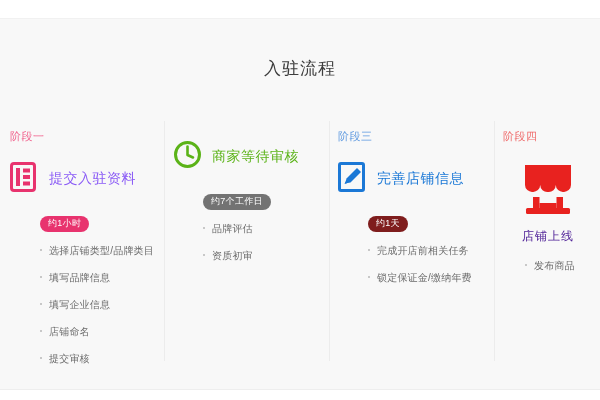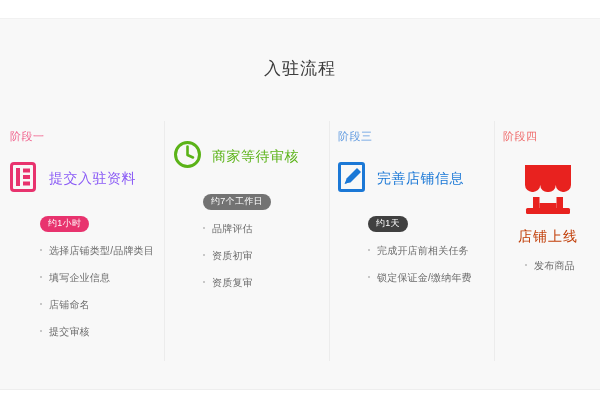--- a/index.html
+++ b/index.html
@@ -99,21 +99,21 @@
     margin: 21px 0 0 30px;
     padding: 2px 8px 3px 8px;
     border-radius: 9px;
     font-size: 9px;
     line-height: 11px;
     color: #ffffff;
     letter-spacing: 0.3px;
   }
   .c1 .badge { background: #e8336e; }
   .c2 .badge { background: #737373; }
-  .c3 .badge { background: #404040; }
+  .c3 .badge { background: #7f1d1d; }
 
   .task-list {
     list-style: none;
     margin: 12px 0 0 0;
     padding: 0 0 0 30px;
   }
   .task-list li {
     position: relative;
     font-size: 10px;
     line-height: 13px;
@@ -139,23 +139,23 @@
     text-align: center;
     width: 90px;
   }
   .shop-icon {
     width: 56px;
     height: 54px;
     margin: 0 auto;
   }
   .shop-title {
     margin-top: 10px;
-    font-size: 14px;
+    font-size: 12px;
     line-height: 18px;
-    color: #c2410c;
+    color: #4c1d95;
     letter-spacing: 1px;
   }
   .col-4 .task-list {
     padding-left: 22px;
     margin-top: 14px;
   }
 
   
   .doc-ic { width: 26px; height: 30px; }
   .clock-ic { width: 29px; height: 29px; }
@@ -182,41 +182,41 @@
             <rect x="13" y="6.5" width="7" height="4" fill="#e8336e"></rect>
             <rect x="13" y="13" width="7" height="4" fill="#e8336e"></rect>
             <rect x="13" y="19.5" width="7" height="4" fill="#e8336e"></rect>
           </svg>
         </div>
         <div class="step-title">提交入驻资料</div>
       </div>
       <div class="badge">约1小时</div>
       <ul class="task-list">
         <li>选择店铺类型/品牌类目</li>
+        <li>填写品牌信息</li>
         <li>填写企业信息</li>
         <li>店铺命名</li>
         <li>提交审核</li>
       </ul>
     </div>
 
     <div class="col col-2 c2">
       <div class="head-row">
         <div class="icon-box">
           <svg class="clock-ic" viewBox="0 0 29 29" xmlns="http://www.w3.org/2000/svg">
             <circle cx="14.5" cy="14.5" r="12" fill="none" stroke="#5bb318" stroke-width="3"></circle>
             <path d="M14.5 6.5 L14.5 15 L20 17.5" fill="none" stroke="#5bb318" stroke-width="2.6" stroke-linecap="round" stroke-linejoin="round"></path>
           </svg>
         </div>
         <div class="step-title">商家等待审核</div>
       </div>
       <div class="badge">约7个工作日</div>
       <ul class="task-list">
         <li>品牌评估</li>
         <li>资质初审</li>
-        <li>资质复审</li>
       </ul>
     </div>
 
     <div class="col col-3 c3">
       <div class="stage-label">阶段三</div>
       <div class="head-row">
         <div class="icon-box">
           <svg class="pencil-ic" viewBox="0 0 28 30" xmlns="http://www.w3.org/2000/svg">
             <rect x="1.5" y="1.5" width="24" height="27" rx="1.5" ry="1.5" fill="none" stroke="#1b78d6" stroke-width="3"></rect>
             <path d="M7 21.5 L8.5 16.5 L19 6 L23 10 L12.5 20.5 Z" fill="#1b78d6"></path>

